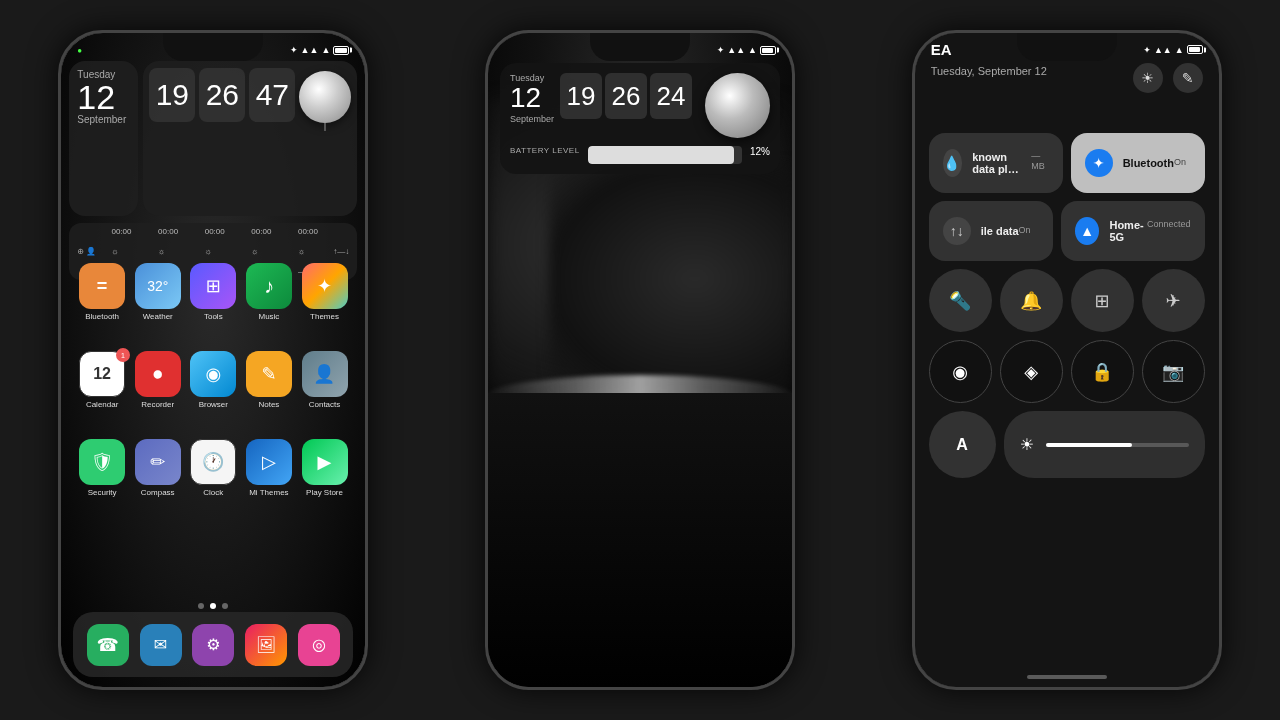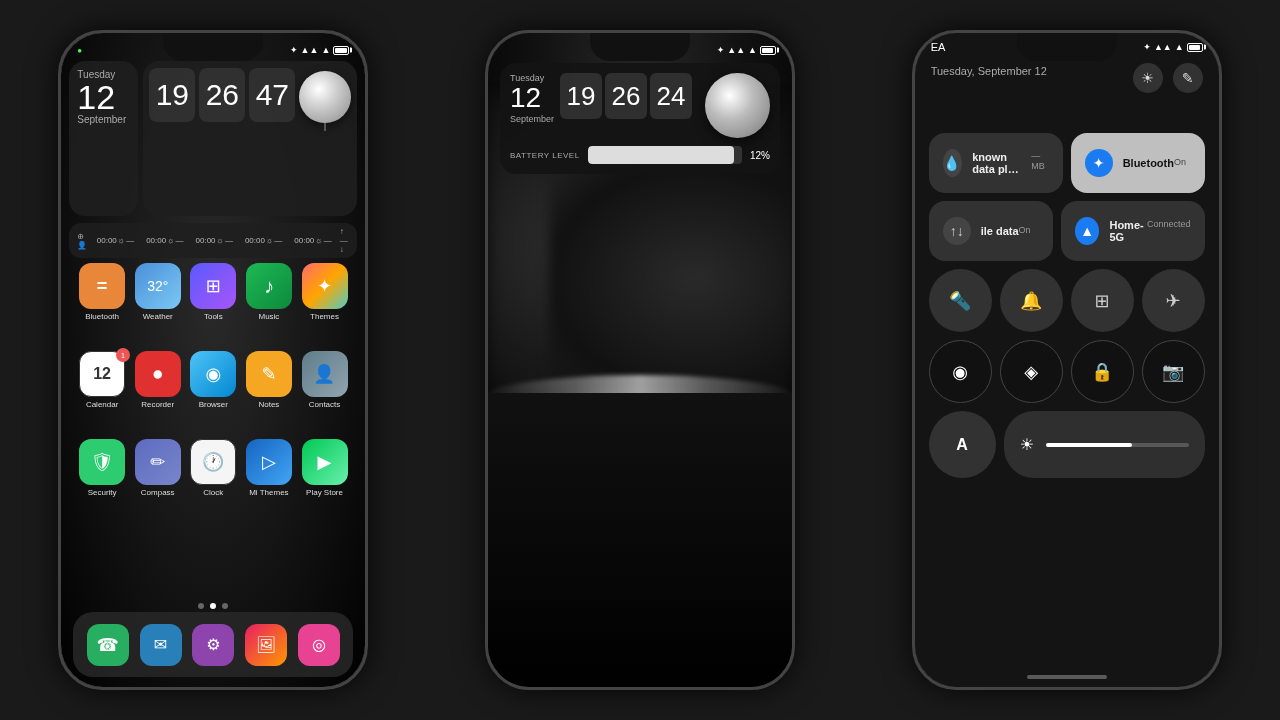--- a/index.html
+++ b/index.html
@@ -159,23 +159,23 @@
       gap: 8px;
     }
     .weather-times {
       display: flex;
       gap: 12px;
       flex: 1;
       justify-content: space-around;
     }
     .weather-time-item {
       display: flex;
-      flex-direction: row;
+      flex-direction: column;
       align-items: flex-start;
-      gap: 1px;
+      gap: 11px;
     }
     .weather-time-item span { color: #bbb; font-size: 8px; }
     .weather-sun { color: #ffcc44; font-size: 12px; }
 
     
     .app-grid {
       position: absolute;
       top: 310px;
       left: 16px;
       right: 16px;
@@ -347,21 +347,21 @@
     .lock-knob {
       width: 65px;
       height: 65px;
       background: radial-gradient(circle at 38% 35%, #fff 0%, #bbb 40%, #777 100%);
       border-radius: 50%;
       box-shadow: 0 4px 12px rgba(0,0,0,0.6);
     }
     .battery-section {
       margin-top: 8px;
       display: flex;
-      align-items: center;
+      align-items: flex-start;
       gap: 8px;
     }
     .battery-label { color: #aaa; font-size: 8px; text-transform: uppercase; letter-spacing: 0.5px; }
     .battery-bar-wrap {
       flex: 1;
       height: 18px;
       background: rgba(60,60,60,0.8);
       border-radius: 4px;
       overflow: hidden;
     }
@@ -386,21 +386,21 @@
     .cc-status-bar {
       position: absolute;
       top: 8px;
       left: 16px;
       right: 16px;
       display: flex;
       align-items: center;
       justify-content: space-between;
       z-index: 10;
     }
-    .cc-status-bar .sb-name { color: #fff; font-size: 11px; font-weight: 400; }
+    .cc-status-bar .sb-name { color: #fff; font-size: 15px; font-weight: 700; }
     .cc-status-bar .sb-icons { display: flex; align-items: center; gap: 3px; color: #fff; font-size: 9px; }
 
     .cc-time-block {
       position: absolute;
       top: 30px;
       left: 16px;
       z-index: 5;
     }
     .cc-time-block .cc-time { color: #fff; font-size: 44px; font-weight: 300; line-height: 1; }
     .cc-time-block .cc-date { color: #aaa; font-size: 11px; margin-top: 2px; }

